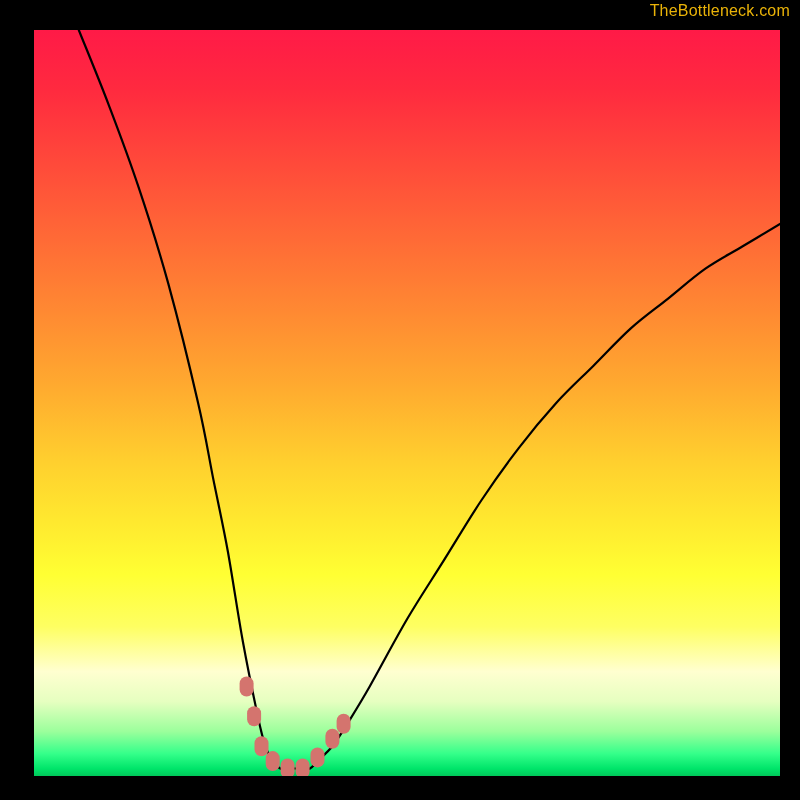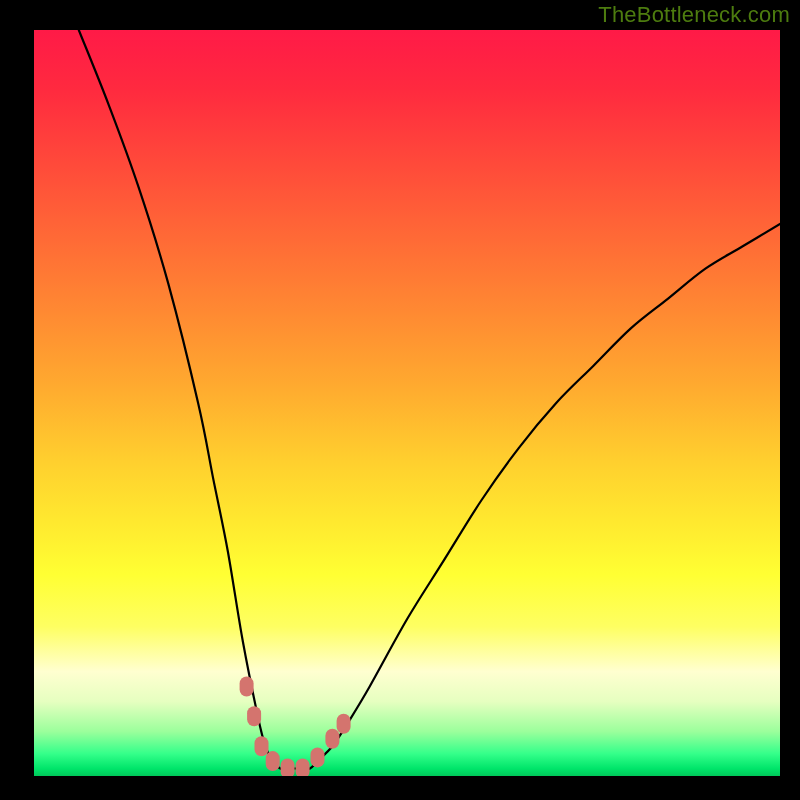--- a/index.html
+++ b/index.html
@@ -16,22 +16,22 @@
     left: 0;
     top: 0;
     width: 800px;
     height: 800px;
     background: #000;
   }
   .watermark {
     position: absolute;
     top: 2px;
     right: 10px;
-    color: #4d7c0f;
-    font-size: 22px;
+    color: #eab308;
+    font-size: 16px;
     font-weight: 500;
     letter-spacing: 0.2px;
     z-index: 10;
     user-select: none;
   }
   .plot-area {
     position: absolute;
     left: 34px;
     top: 30px;
     width: 746px;

